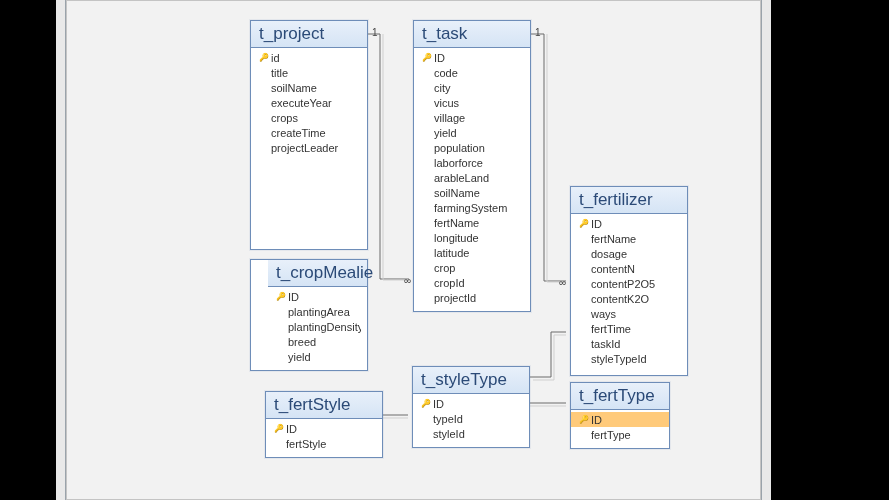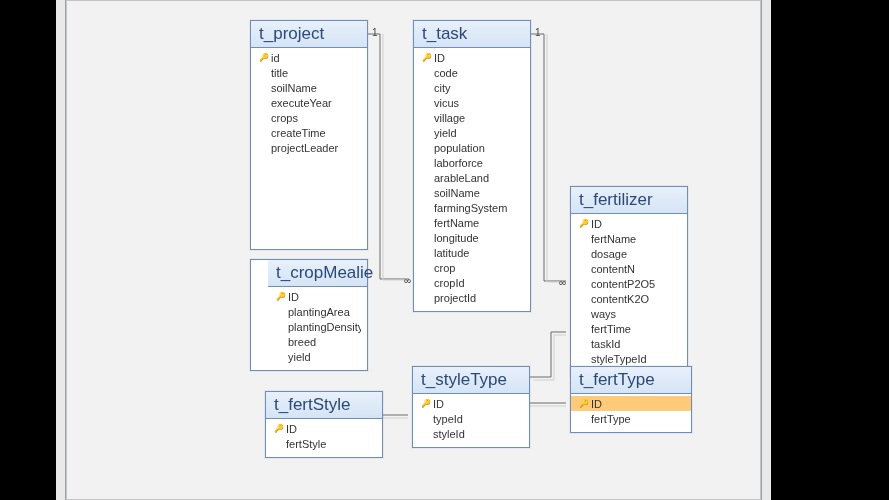--- a/index.html
+++ b/index.html
@@ -311,21 +311,21 @@
           <div class="field">
             <span class="keycol"></span>
             <span class="fieldname">typeId</span>
           </div>
           <div class="field">
             <span class="keycol"></span>
             <span class="fieldname">styleId</span>
           </div>
         </div>
       </div>
-      <div class="entity" style="left: 503px; top: 365px; width: 122px; min-height: 58px;">
+      <div class="entity" style="left: 503px; top: 381px; width: 100px; min-height: 58px;">
         <div class="entity-header">t_fertType</div>
         <div class="fields">
           <div class="field selected">
             <span class="keycol" style="font-size: 8px;">🔑</span>
             <span class="fieldname">ID</span>
           </div>
           <div class="field">
             <span class="keycol"></span>
             <span class="fieldname">fertType</span>
           </div>

